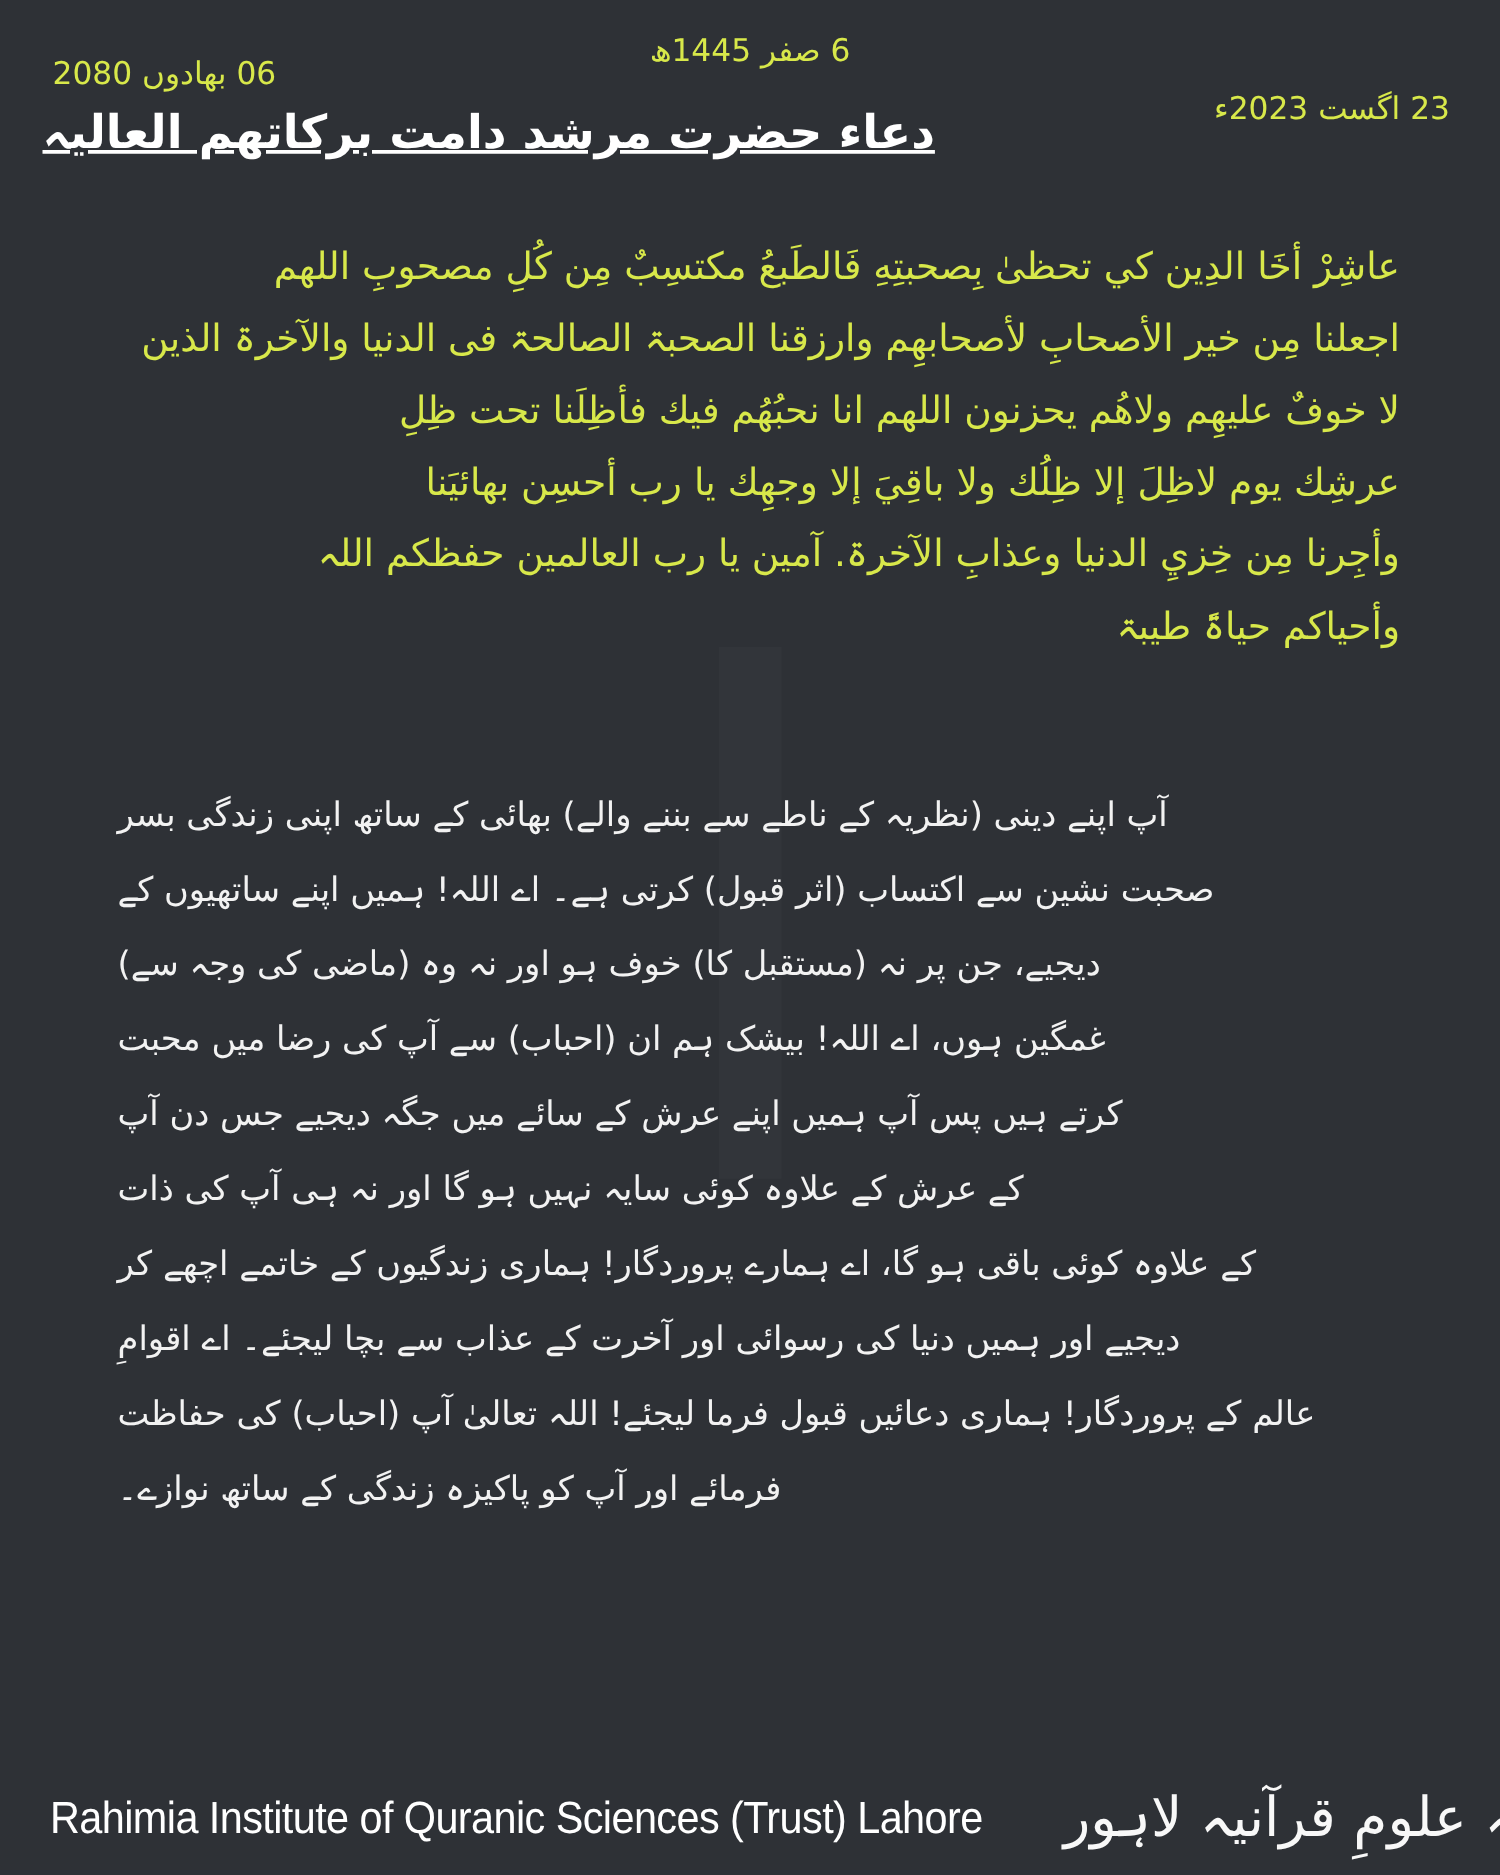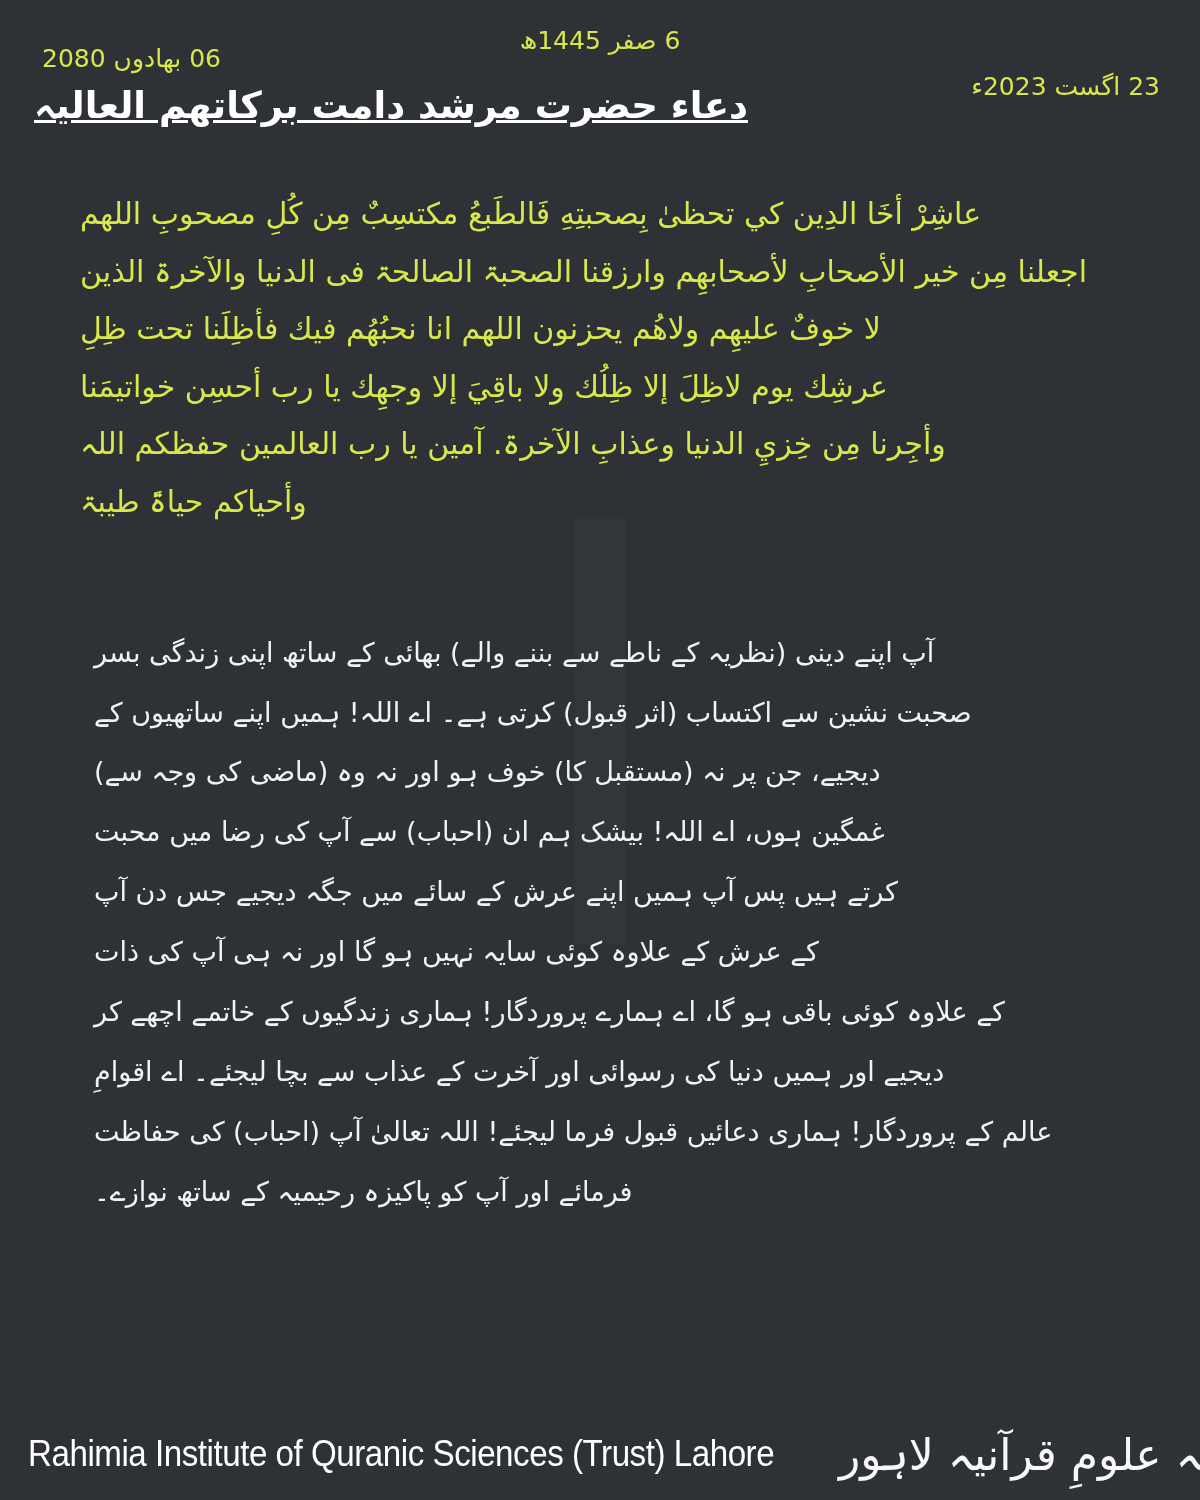--- a/index.html
+++ b/index.html
@@ -87,21 +87,21 @@
     text-decoration: underline;
   }
 
   
   .arabic-block {
     margin-top: 58px;
     padding: 0 46px;
     color: #d8e84a;
     font-size: 30px;
     line-height: 1.92;
-    text-align: left;
+    text-align: right;
     direction: rtl;
     font-family: "DejaVu Sans", sans-serif;
     font-weight: 500;
   }
   .arabic-block p {
     margin: 0;
   }
 
   
   .urdu-block {
@@ -121,21 +121,21 @@
   
   .footer {
     position: absolute;
     left: 0;
     bottom: 0;
     width: 1172px;
     height: 92px;
     display: flex;
     align-items: center;
     justify-content: space-between;
-    padding: 0 28px;
+    padding: 0 40px;
     box-sizing: border-box;
     direction: ltr;
     z-index: 2;
   }
   .footer-name {
     color: #ffffff;
     font-size: 36px;
     font-family: "Liberation Sans", sans-serif;
     font-weight: 400;
     letter-spacing: -0.5px;
@@ -165,36 +165,36 @@
     <div class="date date-hijri">6 صفر 1445ھ</div>
     <div class="date date-nanakshahi">06 بھادوں 2080</div>
   </div>
 
   <div class="title">دعاء حضرت مرشد دامت بركاتهم العالیہ</div>
 
   <div class="arabic-block">
     <p>عاشِرْ أخَا الدِين كي تحظیٰ بِصحبتِهِ فَالطَبعُ مكتسِبٌ مِن كُلِ مصحوبِ اللهم</p>
     <p>اجعلنا مِن خیر الأصحابِ لأصحابهِم وارزقنا الصحبۃ الصالحۃ فی الدنیا والآخرۃ الذین</p>
     <p>لا خوفٌ علیهِم ولاهُم یحزنون اللهم انا نحبُهُم فیك فأظِلَنا تحت ظِلِ</p>
-    <p>عرشِك یوم لاظِلَ إلا ظِلُك ولا باقِيَ إلا وجهِك یا رب أحسِن خواتیمَنا</p>
+    <p>عرشِك یوم لاظِلَ إلا ظِلُك ولا باقِيَ إلا وجهِك یا رب أحسِن بھائیَنا</p>
     <p>وأجِرنا مِن خِزيِ الدنیا وعذابِ الآخرۃ. آمین یا رب العالمین حفظكم اللہ</p>
     <p>وأحیاكم حیاۃً طیبۃ</p>
   </div>
 
   <div class="urdu-block">
     <p>آپ اپنے دینی (نظریہ کے ناطے سے بننے والے) بھائی کے ساتھ اپنی زندگی بسر</p>
     <p>صحبت نشین سے اکتساب (اثر قبول) کرتی ہے۔ اے اللہ! ہمیں اپنے ساتھیوں کے</p>
     <p>دیجیے، جن پر نہ (مستقبل کا) خوف ہو اور نہ وہ (ماضی کی وجہ سے)</p>
     <p>غمگین ہوں، اے اللہ! بیشک ہم ان (احباب) سے آپ کی رضا میں محبت</p>
     <p>کرتے ہیں پس آپ ہمیں اپنے عرش کے سائے میں جگہ دیجیے جس دن آپ</p>
     <p>کے عرش کے علاوہ کوئی سایہ نہیں ہو گا اور نہ ہی آپ کی ذات</p>
     <p>کے علاوہ کوئی باقی ہو گا، اے ہمارے پروردگار! ہماری زندگیوں کے خاتمے اچھے کر</p>
     <p>دیجیے اور ہمیں دنیا کی رسوائی اور آخرت کے عذاب سے بچا لیجئے۔ اے اقوامِ</p>
     <p>عالم کے پروردگار! ہماری دعائیں قبول فرما لیجئے! اللہ تعالیٰ آپ (احباب) کی حفاظت</p>
-    <p>فرمائے اور آپ کو پاکیزہ رحیمیہ کے ساتھ نوازے۔</p>
+    <p>فرمائے اور آپ کو پاکیزہ زندگی کے ساتھ نوازے۔</p>
   </div>
 
 </div>
 
 <div class="footer">
   <div class="footer-name">Rahimia Institute of Quranic Sciences (Trust) Lahore</div>
   <div class="footer-logo">ادارہ رحیمیہ علومِ قرآنیہ لاہور</div>
 </div>
 
 </body></html>

